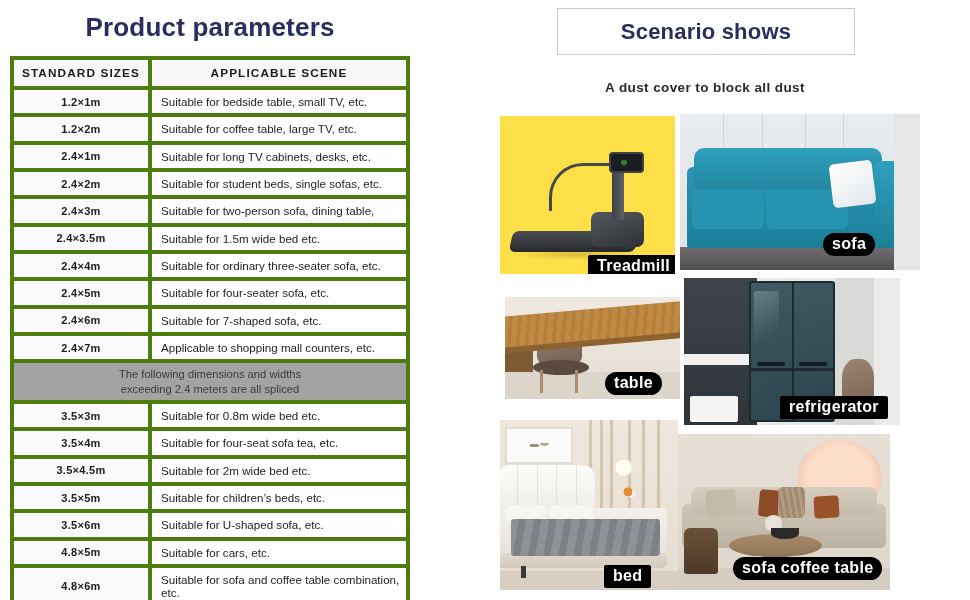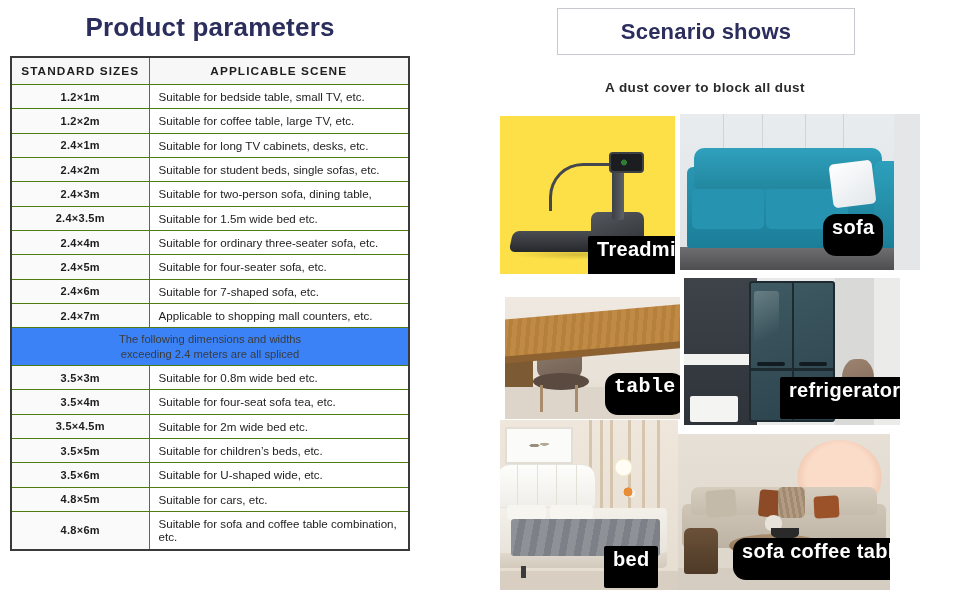--- a/index.html
+++ b/index.html
@@ -33,21 +33,21 @@
 
   #spec-table {
     position: absolute;
     left: 10px; top: 56px;
     width: 400px;
     border: 2px solid #3a3a3a;
     border-collapse: collapse;
     background: #ffffff;
   }
   #spec-table td, #spec-table th {
-    border: 1px solid #4d7c0f;
+    border: 4px solid #4d7c0f;
     padding: 0;
   }
 
   .col-size {
     width: 138px;
     text-align: center;
     font-weight: bold;
     font-size: 11px;
     color: #1d1d1d;
     background: #fafafa;
@@ -69,21 +69,21 @@
     font-size: 11.8px;
     letter-spacing: 1.1px;
     color: #1d1d1d;
     text-align: center;
     padding: 6px 2px !important;
     border-bottom: 2px solid #555;
   }
   .hdr th.h-size { width: 138px; }
 
   .note-row td {
-    background: #3b82f6;
+    background: #a3a3a3;
     text-align: center;
     font-size: 11.2px;
     color: #3b3b3b;
     line-height: 1.28;
     padding: 4px 4px !important;
   }
 
   
   #right-panel {
     position: absolute;
@@ -124,35 +124,35 @@
     position: absolute;
     overflow: hidden;
     background: #ececed;
   }
   .photo .scene { position: absolute; inset: 0; }
 
   .cap {
     position: absolute;
     background: #000000;
     color: #ffffff;
-    font-size: 20px;
+    font-size: 16px;
     font-weight: bold;
     letter-spacing: 0.3px;
-    padding: 2px 9px 17px;
+    padding: 2px 9px 3px;
     border-radius: 13px;
     white-space: nowrap;
     line-height: 1.15;
     z-index: 6;
   }
   .cap.sq { border-radius: 2px; }
 
   
   #tile-treadmill { left: 30px;  top: 116px; width: 175px; height: 158px; background:#fde047; }
   #tile-sofa      { left: 210px; top: 114px; width: 240px; height: 156px; }
-  #tile-table     { left: 35px;  top: 297px; width: 175px; height: 122px; font-family: Liberation Mono, monospace; }
+  #tile-table     { left: 35px;  top: 297px; width: 175px; height: 102px; }
   #tile-fridge    { left: 214px; top: 278px; width: 216px; height: 147px; }
   #tile-bed       { left: 30px;  top: 420px; width: 178px; height: 170px; }
   #tile-coffee    { left: 208px; top: 434px; width: 212px; height: 156px; }
 
   
   #cap-treadmill { left: 88px;  bottom: -4px; }
   #cap-sofa      { left: 143px; bottom: 14px; }
   #cap-table     { left: 100px; bottom: 4px; }
   #cap-fridge    { left: 96px;  bottom: 6px; }
   #cap-bed       { left: 104px; bottom: 2px; }
@@ -348,21 +348,21 @@
         <tr>
           <td class="col-size">3.5×4.5m</td>
           <td class="col-scene">Suitable for 2m wide bed etc.</td>
         </tr>
         <tr>
           <td class="col-size">3.5×5m</td>
           <td class="col-scene">Suitable for children’s beds, etc.</td>
         </tr>
         <tr>
           <td class="col-size">3.5×6m</td>
-          <td class="col-scene">Suitable for U-shaped wide, etc.</td>
+          <td class="col-scene">Suitable for U-shaped sofa, etc.</td>
         </tr>
         <tr>
           <td class="col-size">4.8×5m</td>
           <td class="col-scene">Suitable for cars, etc.</td>
         </tr>
         <tr>
           <td class="col-size">4.8×6m</td>
           <td class="col-scene">Suitable for sofa and coffee table combination, etc.</td>
         </tr>
       </tbody>

